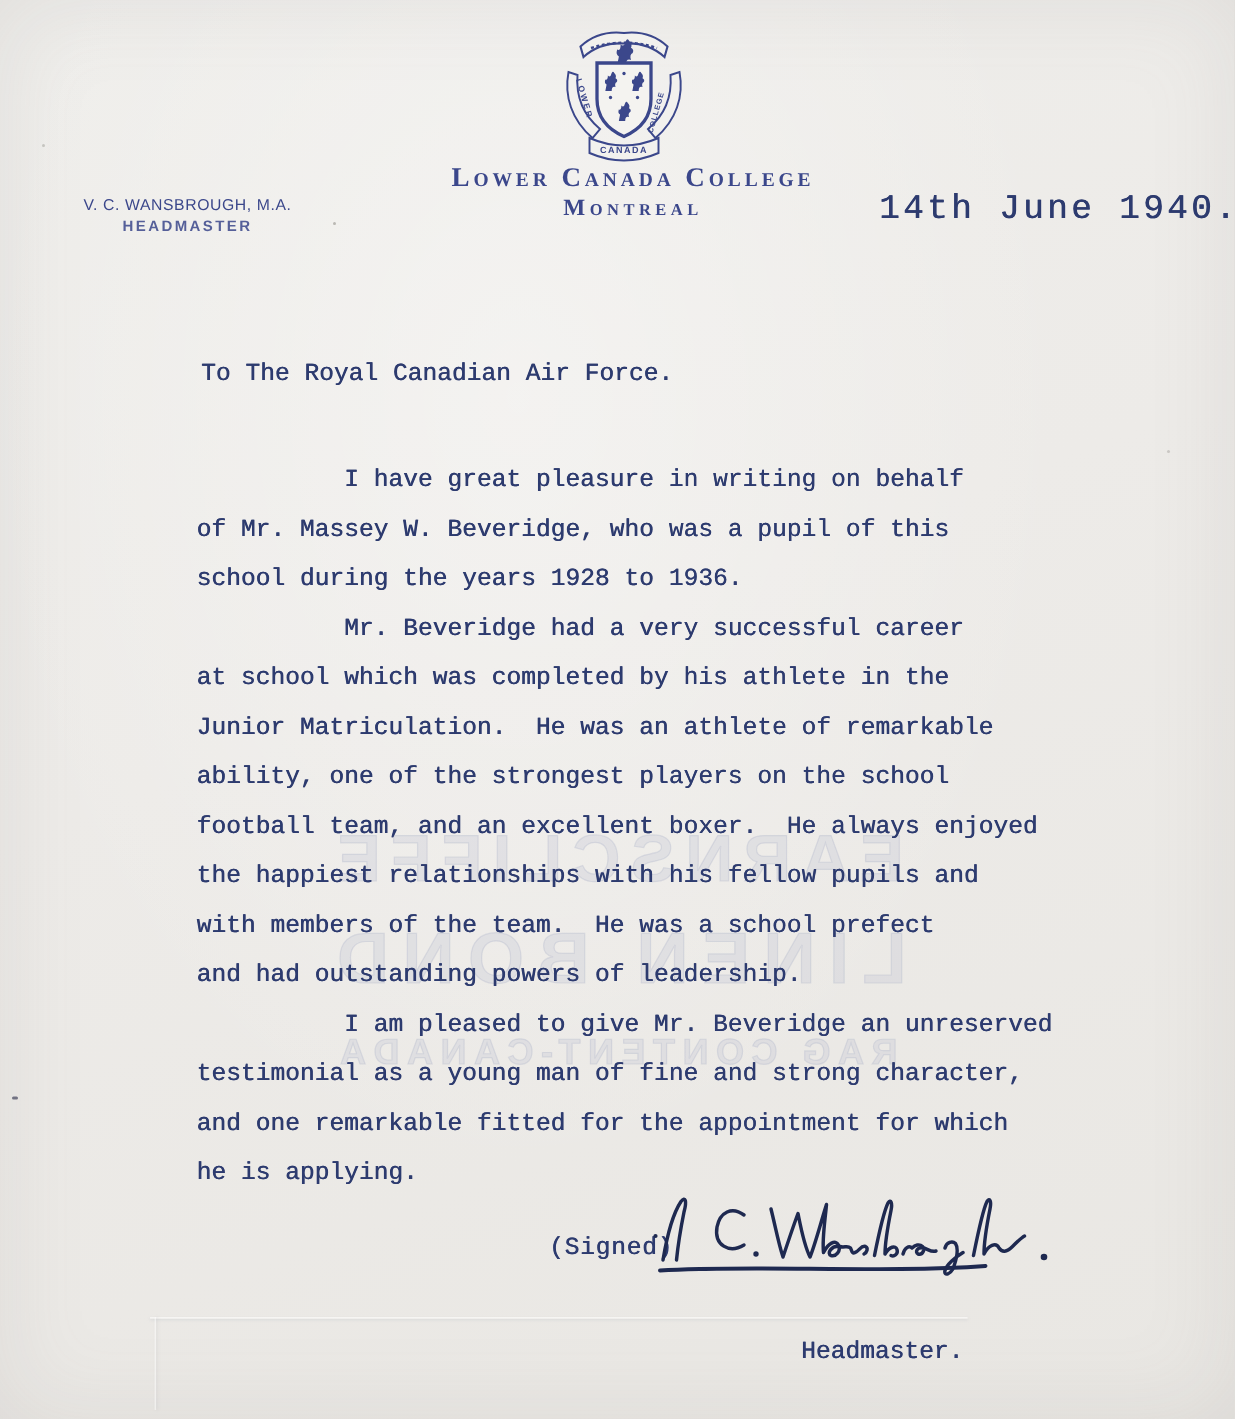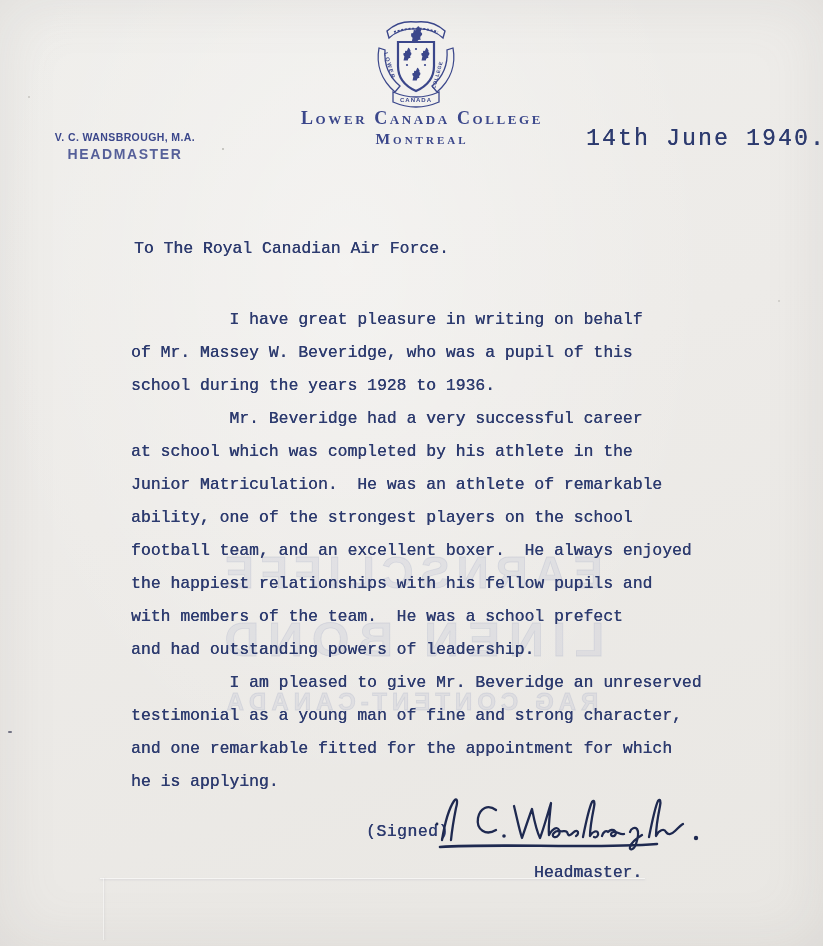--- a/index.html
+++ b/index.html
@@ -7,36 +7,36 @@
     position:relative; width:823px; height:946px; overflow:hidden;
     background:
       radial-gradient(ellipse at 42% 28%, rgba(255,255,255,0.35) 0%, rgba(255,255,255,0) 55%),
       linear-gradient(160deg, #efeeeb 0%, #edebe8 45%, #e9e7e3 100%);
     box-shadow: inset 0 0 60px rgba(120,118,112,0.12);
     font-family:"Liberation Mono", monospace;
   }
   
   .sender{position:absolute; left:50px; top:131px; width:150px; text-align:center;
     font-family:"Liberation Sans", sans-serif; color:#3b478b;}
-  .sender-name{font-size:10.5px; font-weight:700; letter-spacing:0.4px; white-space:nowrap;}
-  .sender-title{font-size:14px; font-weight:700; letter-spacing:1.6px; margin-top:3px; opacity:0.85;}
+  .sender-name{font-size:10.5px; font-weight:400; letter-spacing:0.4px; white-space:nowrap;}
+  .sender-title{font-size:10px; font-weight:700; letter-spacing:1.6px; margin-top:3px; opacity:0.85;}
   .school{position:absolute; left:262px; top:108px; width:320px; text-align:center;
     font-family:"Liberation Serif", serif; color:#3b478b;}
   .school-name{font-size:18px; font-variant:small-caps; letter-spacing:2.6px; font-weight:600; white-space:nowrap;}
   .school-city{font-size:15.5px; font-variant:small-caps; letter-spacing:3px; font-weight:600; margin-top:1px;}
   .date{position:absolute; left:586px; top:126px; color:#2d3b6f;
     font-size:23px; letter-spacing:2.2px; white-space:nowrap; text-shadow:0.3px 0 0 currentColor;}
   
   .crest{position:absolute; left:371px; top:12px; width:90px; height:100px;}
   
   .tw{color:#2d3b6f; font-size:16.4px; text-shadow:0.3px 0 0 currentColor; white-space:pre;}
   .salutation{position:absolute; left:134px; top:239px;}
   .body-block{position:absolute; left:131px; top:303px; line-height:33px;}
   .signed-label{position:absolute; left:366px; top:822px; letter-spacing:0.5px;}
-  .closing-title{position:absolute; left:534px; top:863px;}
+  .closing-title{position:absolute; left:534px; top:891px;}
   
   .signature{position:absolute; left:430px; top:794px; width:284px; height:62px;}
   .sig-text{position:absolute; left:440px; top:810px; font-size:1px; color:transparent; user-select:none;}
   
   .wm{position:absolute; transform:scaleX(-1); text-align:center;
     font-family:"Liberation Sans", sans-serif; font-weight:700;
     color:rgba(186,191,207,0.26); -webkit-text-stroke:0.8px rgba(176,182,202,0.34);
     pointer-events:none;}
   .wm1{left:140px; top:548px; width:540px; font-size:44px; letter-spacing:7px;}
   .wm2{left:150px; top:612px; width:520px; font-size:48px; letter-spacing:9px;}

